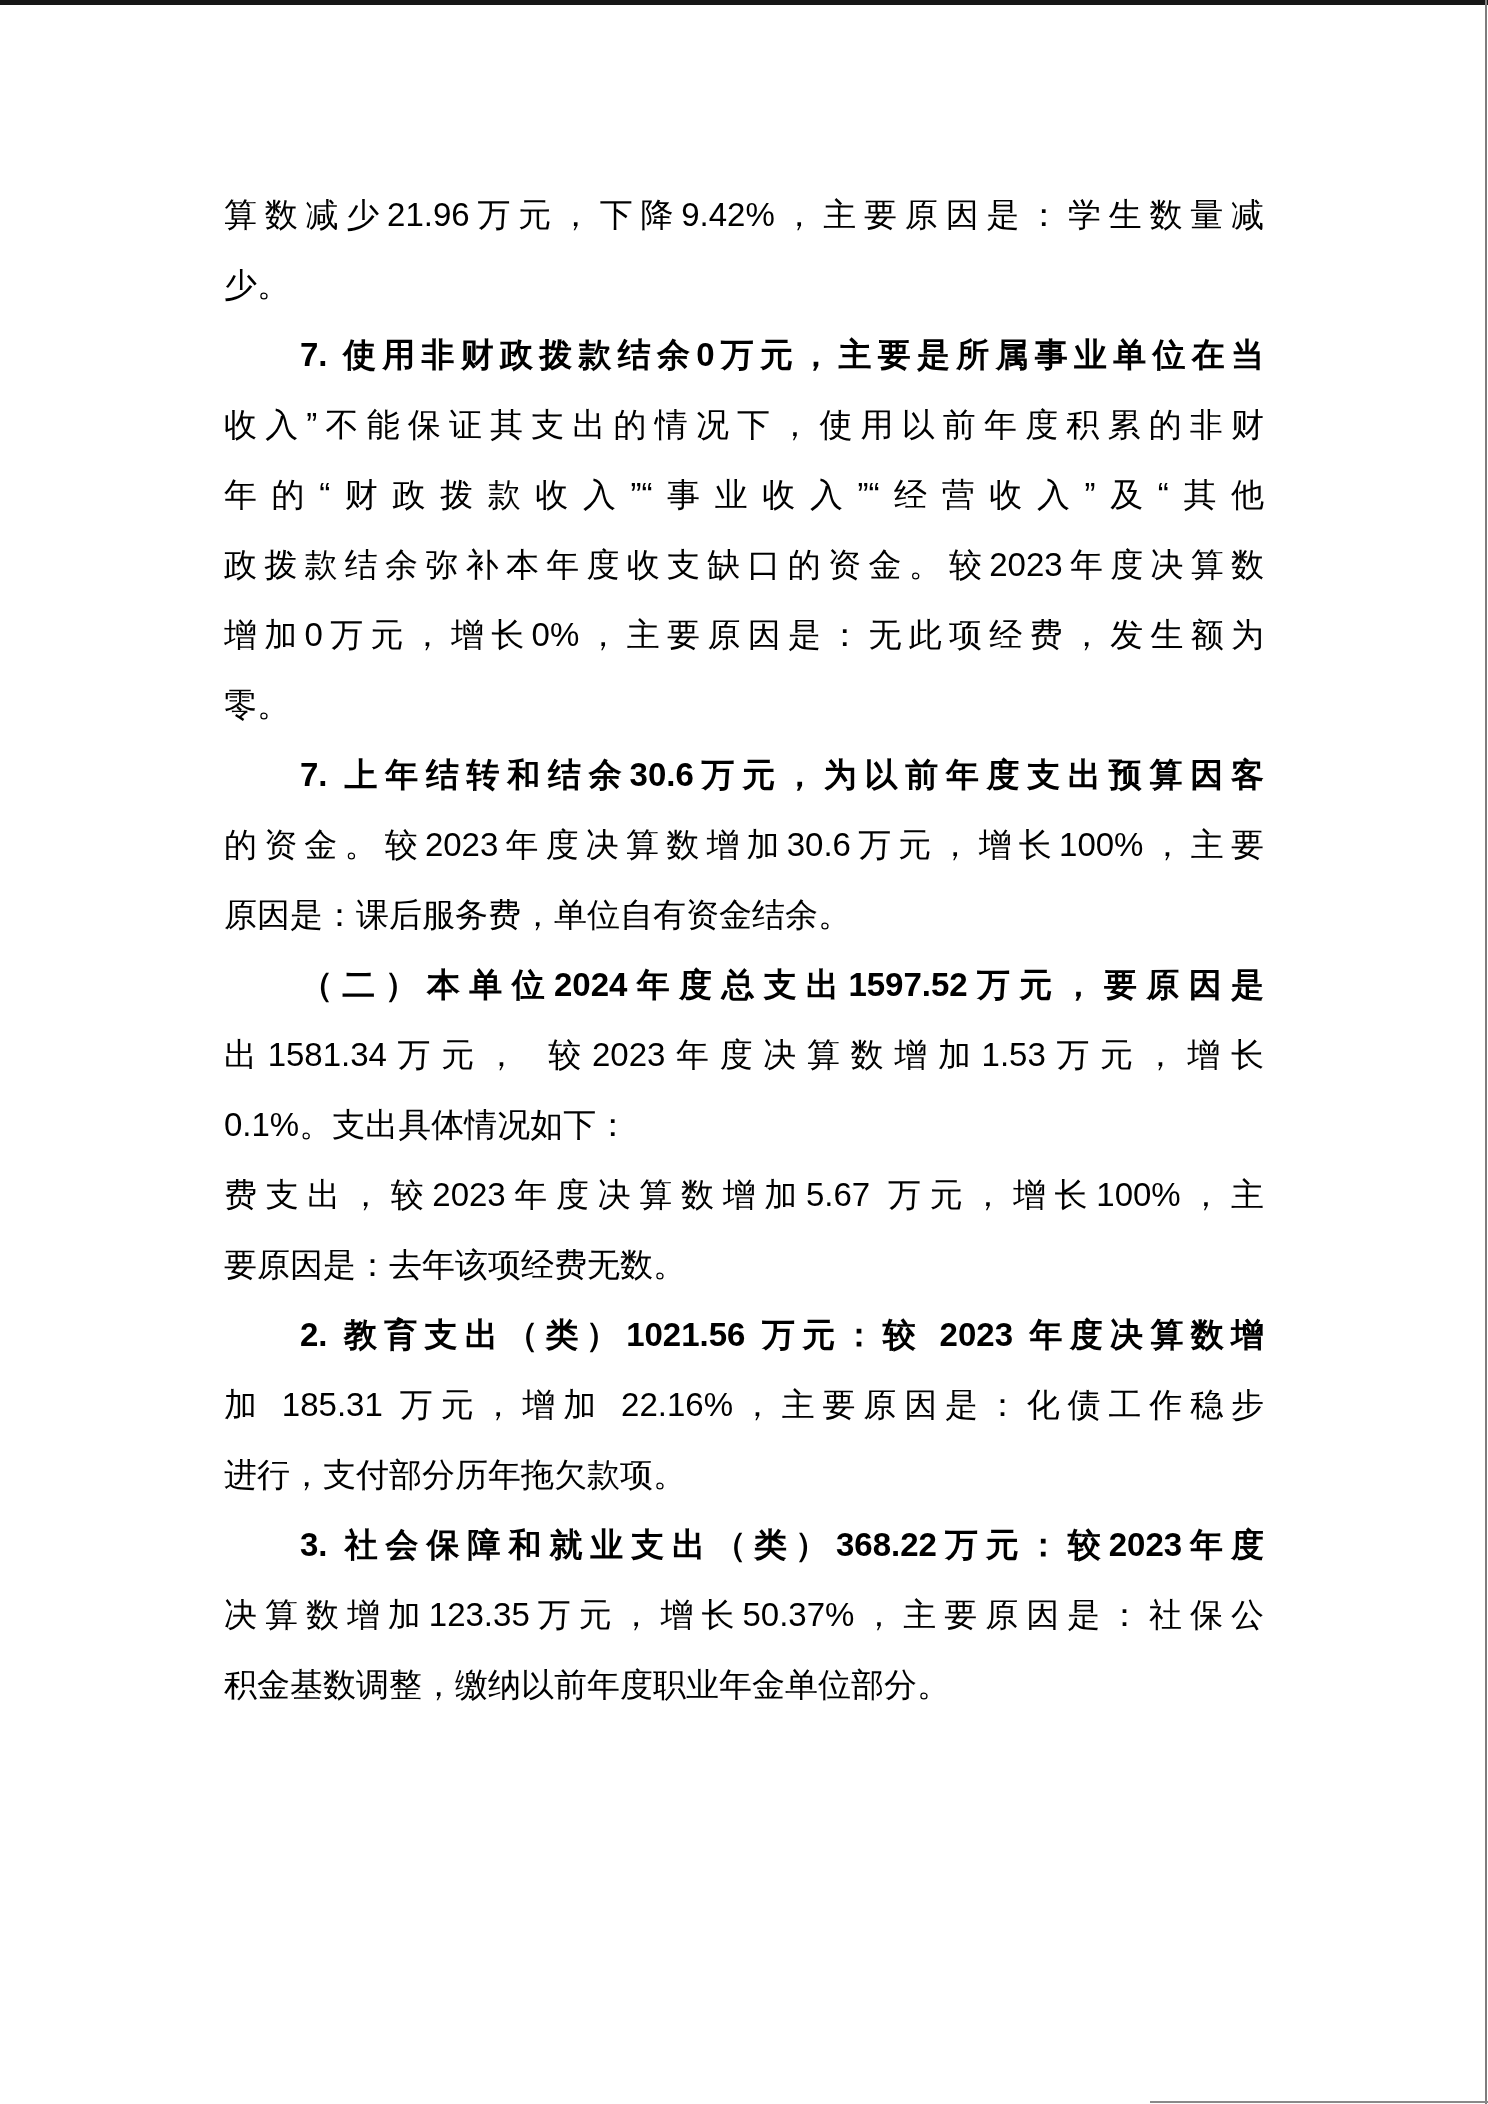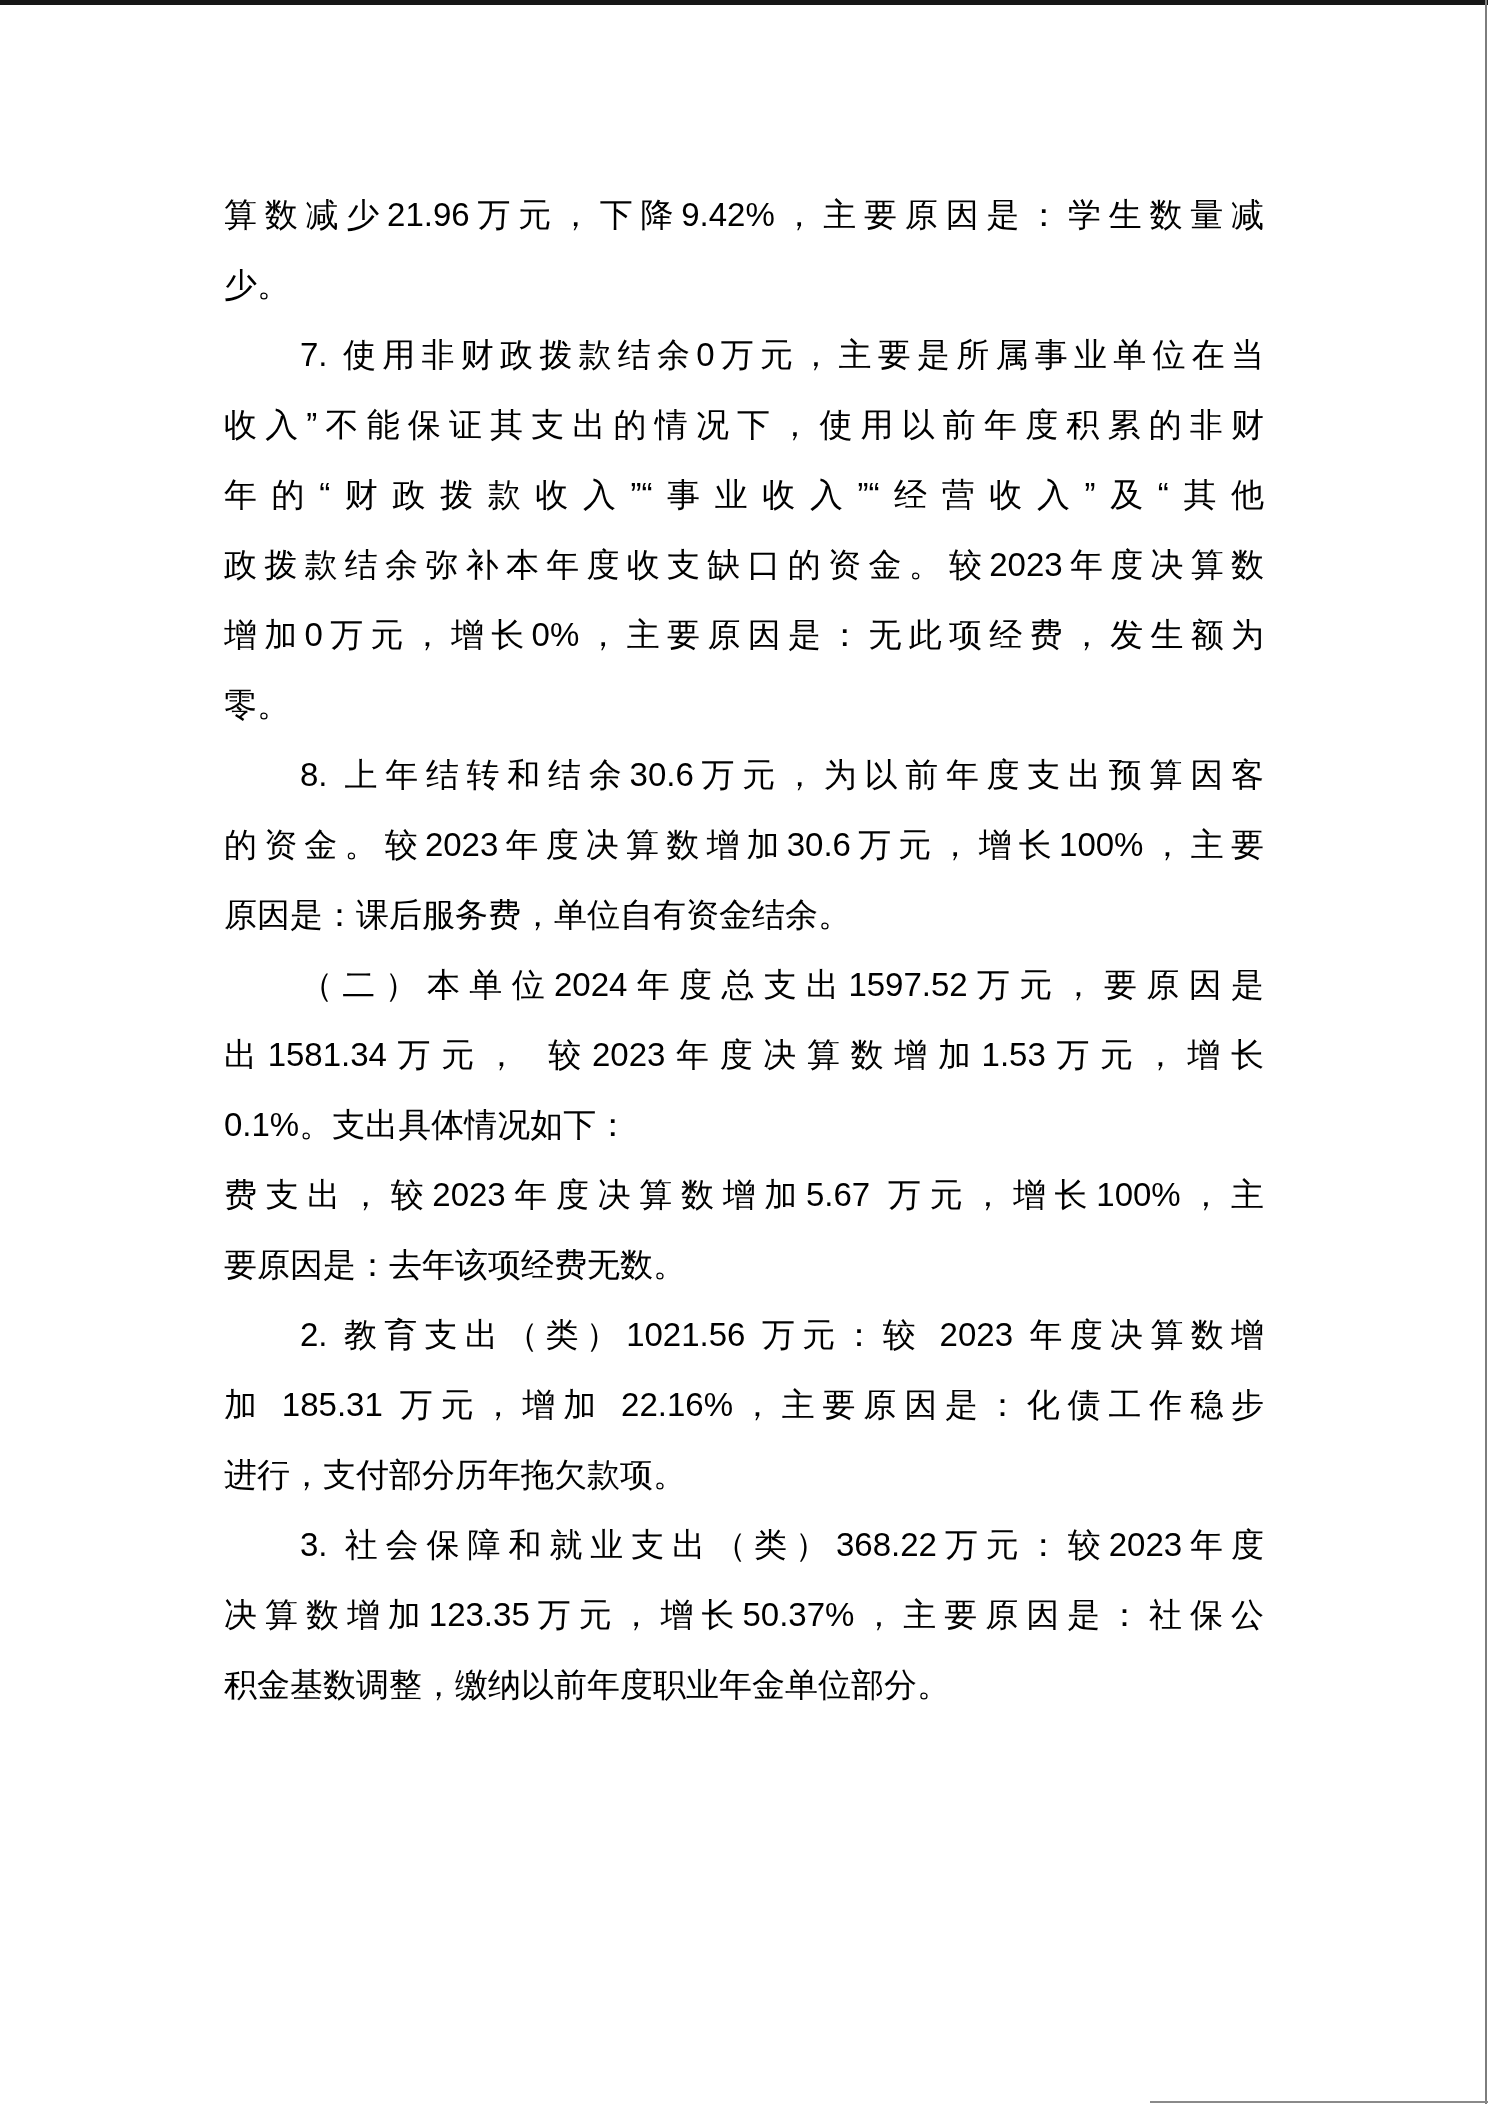--- a/index.html
+++ b/index.html
@@ -42,21 +42,21 @@
     font-size: 33px;
     line-height: 70px;
   }
   .paragraph { margin: 0; padding: 0; }
   .line {
     height: 70px;
     text-align: justify;
     text-align-last: justify;
     overflow: hidden;
   }
-  .line.indent { padding-left: 76px; }
+  .line.indent { padding-left: 76px; font-weight: bold; }
   .line.last {
     text-align: left;
     text-align-last: left;
   }
 </style>
 </head>
 <body>
 
 <div class="page">
   <div class="edge-top"></div>
@@ -69,21 +69,21 @@
       </div>
       <div class="paragraph">
         <div class="line indent">7. 使用非财政拨款结余0万元，主要是所属事业单位在当</div>
         <div class="line">收入”不能保证其支出的情况下，使用以前年度积累的非财</div>
         <div class="line">年的“财政拨款收入”“事业收入”“经营收入”及“其他</div>
         <div class="line">政拨款结余弥补本年度收支缺口的资金。较2023年度决算数</div>
         <div class="line">增加0万元，增长0%，主要原因是：无此项经费，发生额为</div>
         <div class="line last">零。</div>
       </div>
       <div class="paragraph">
-        <div class="line indent">8. 上年结转和结余30.6万元，为以前年度支出预算因客</div>
+        <div class="line indent">7. 上年结转和结余30.6万元，为以前年度支出预算因客</div>
         <div class="line">的资金。较2023年度决算数增加30.6万元，增长100%，主要</div>
         <div class="line last">原因是：课后服务费，单位自有资金结余。</div>
       </div>
       <div class="paragraph">
         <div class="line indent">（二）本单位2024年度总支出1597.52万元，要原因是</div>
         <div class="line">出1581.34万元， 较2023年度决算数增加1.53万元，增长</div>
         <div class="line last">0.1%。支出具体情况如下：</div>
       </div>
       <div class="paragraph">
         <div class="line">费支出，较2023年度决算数增加5.67 万元，增长100%，主</div>

